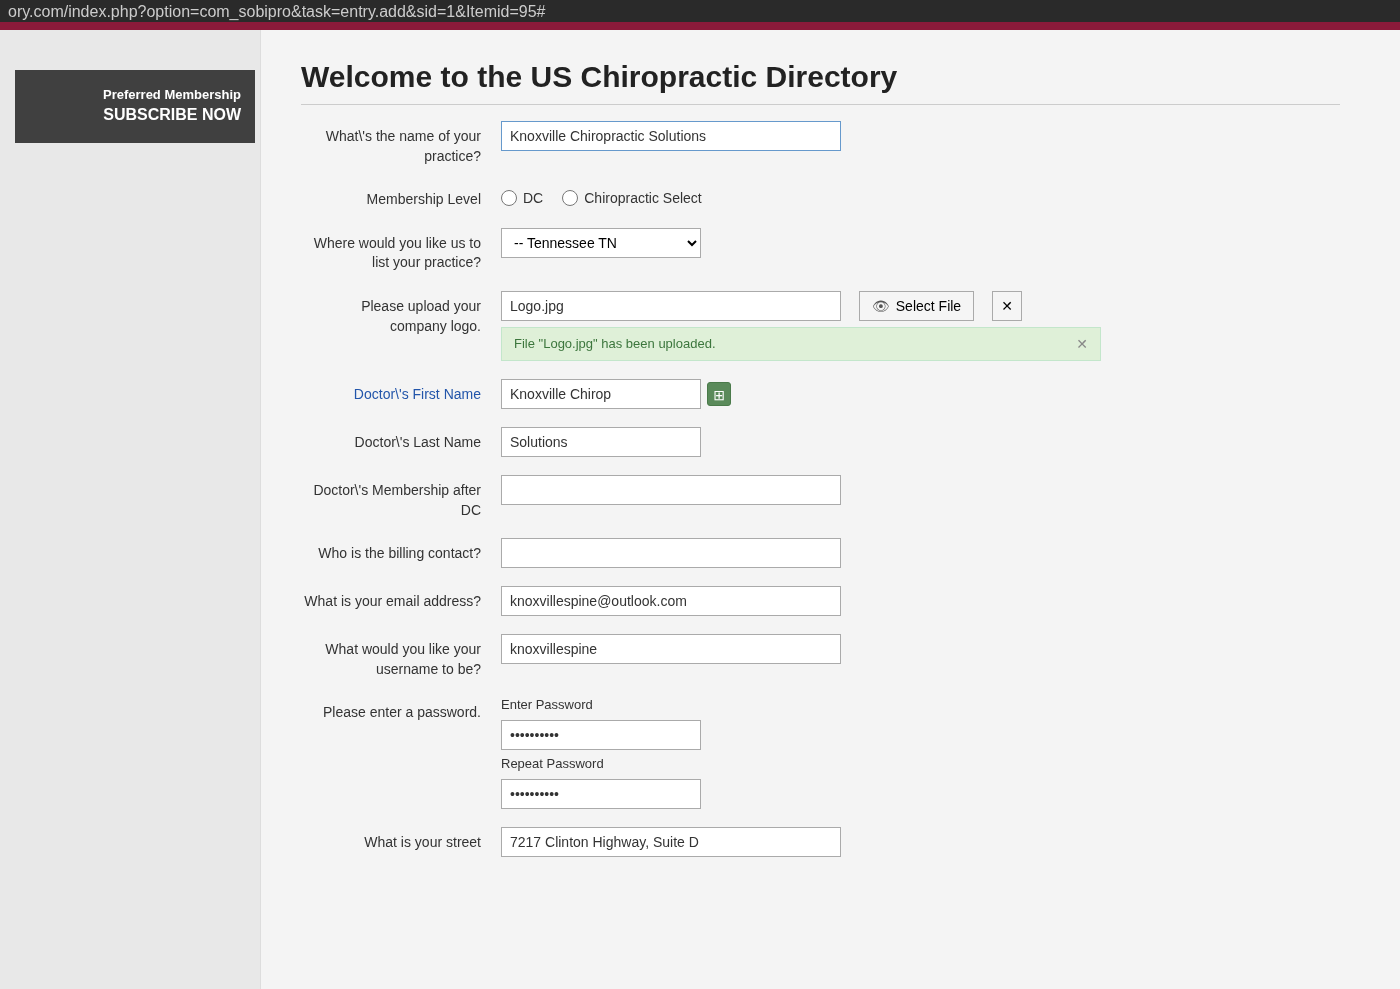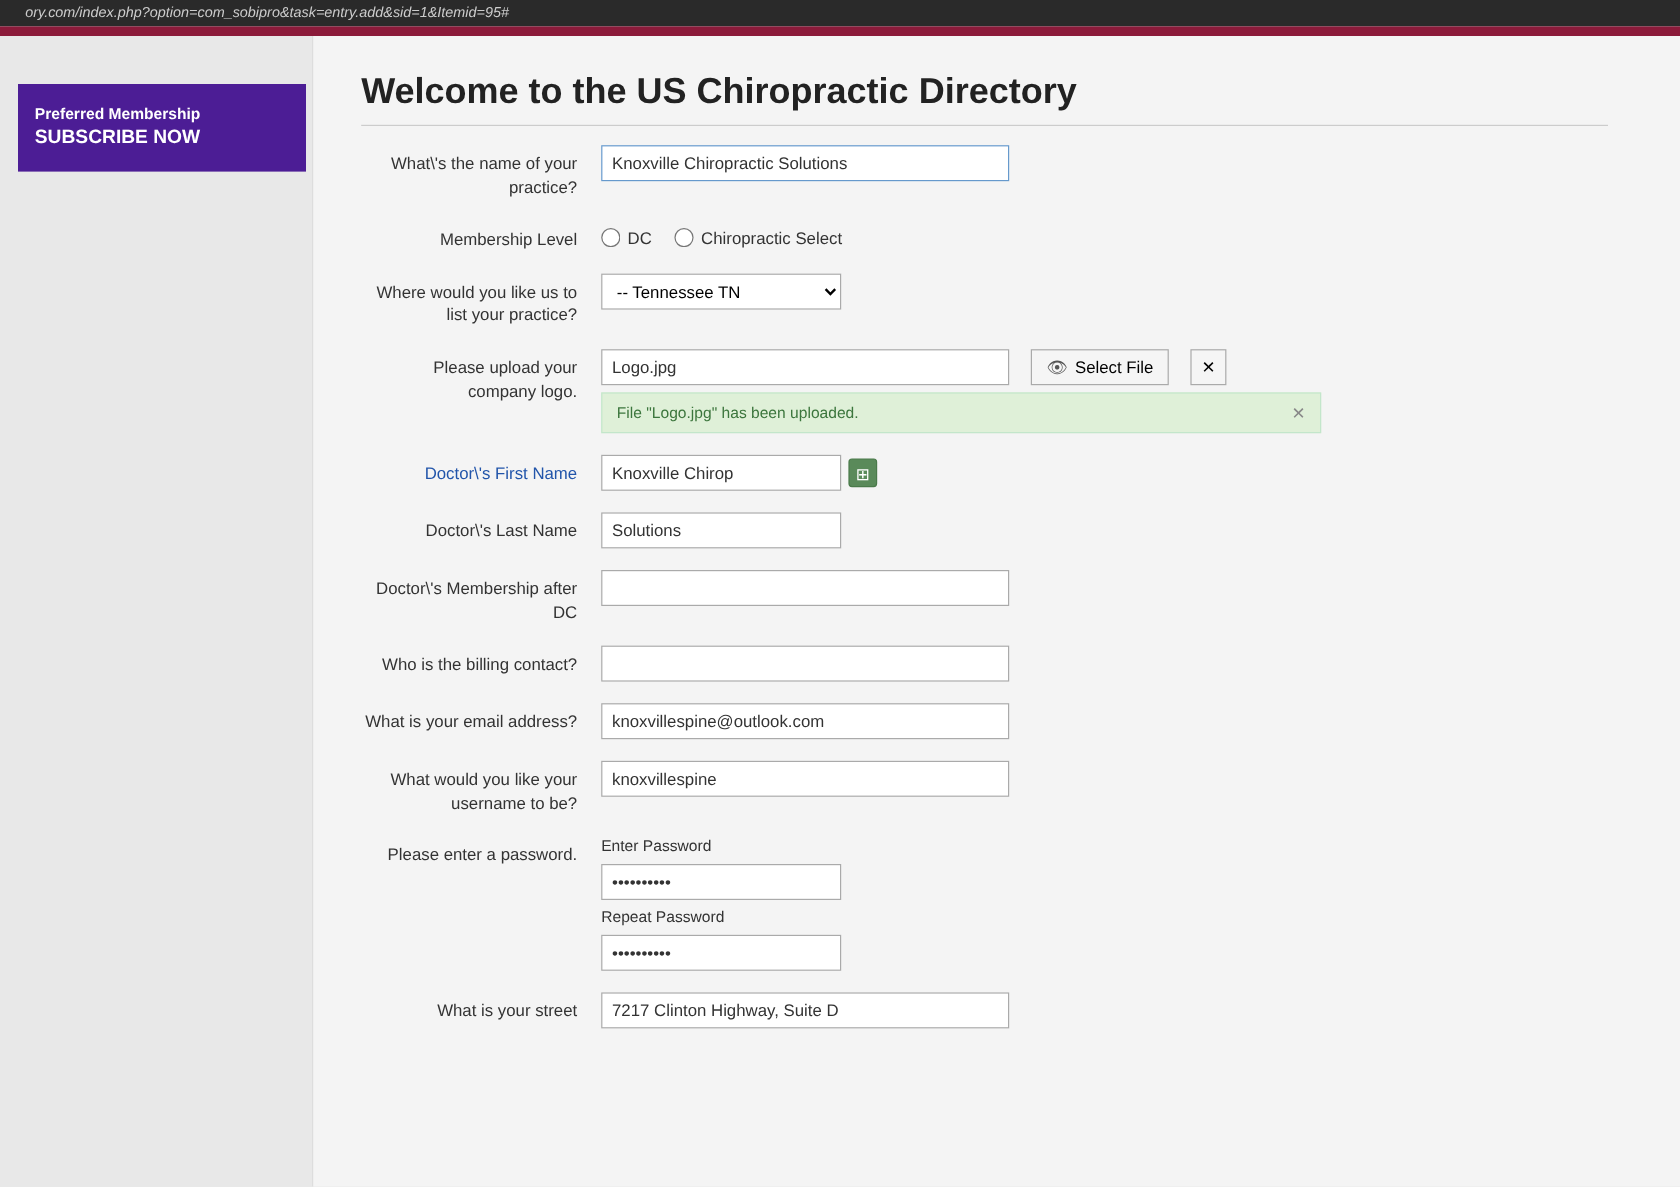--- a/index.html
+++ b/index.html
@@ -7,29 +7,29 @@
       font-family: Arial, sans-serif;
       background: #e8e8e8;
       min-height: 989px;
     }
     .page-layout {
       display: flex;
       min-height: calc(989px - 30px);
       background: #e8e8e8;
     }
     .subscribe-btn {
-      background: #4c1d95;
+      background: #404040;
       color: white;
       border: none;
       padding: 16px 14px;
       font-weight: bold;
       font-size: 13px;
       cursor: pointer;
       width: 240px;
-      text-align: left;
+      text-align: right;
       line-height: 1.4;
       display: block;
     }
     .subscribe-btn .line1 {
       display: block;
       font-size: 13px;
     }
     .subscribe-btn .line2 {
       display: block;
       font-size: 16px;
@@ -210,21 +210,21 @@
       width: 260px;
       min-width: 260px;
       background: #e8e8e8;
       padding: 40px 15px 0 15px;
     }
   </style>
 </head>
 <body>
 
 <div>
-  <div style="background:#2a2a2a;color:#ccc;font-size:12px;padding:3px 21px;height:22px;overflow:hidden;font-style:italic;">
+  <div style="background:#2a2a2a;color:#ccc;font-size:16px;padding:3px 8px;height:22px;overflow:hidden;">
     <span>ory.com/index.php?option=com_sobipro&amp;task=entry.add&amp;sid=1&amp;Itemid=95#</span>
   </div>
 </div>
 <div style="background:#8b1a3a;height:8px;"></div>
 
 <div class="page-layout">
   <div class="sidebar-left">
     <button class="subscribe-btn">
       <span class="line1">Preferred Membership</span>
       <span class="line2">SUBSCRIBE NOW</span>

